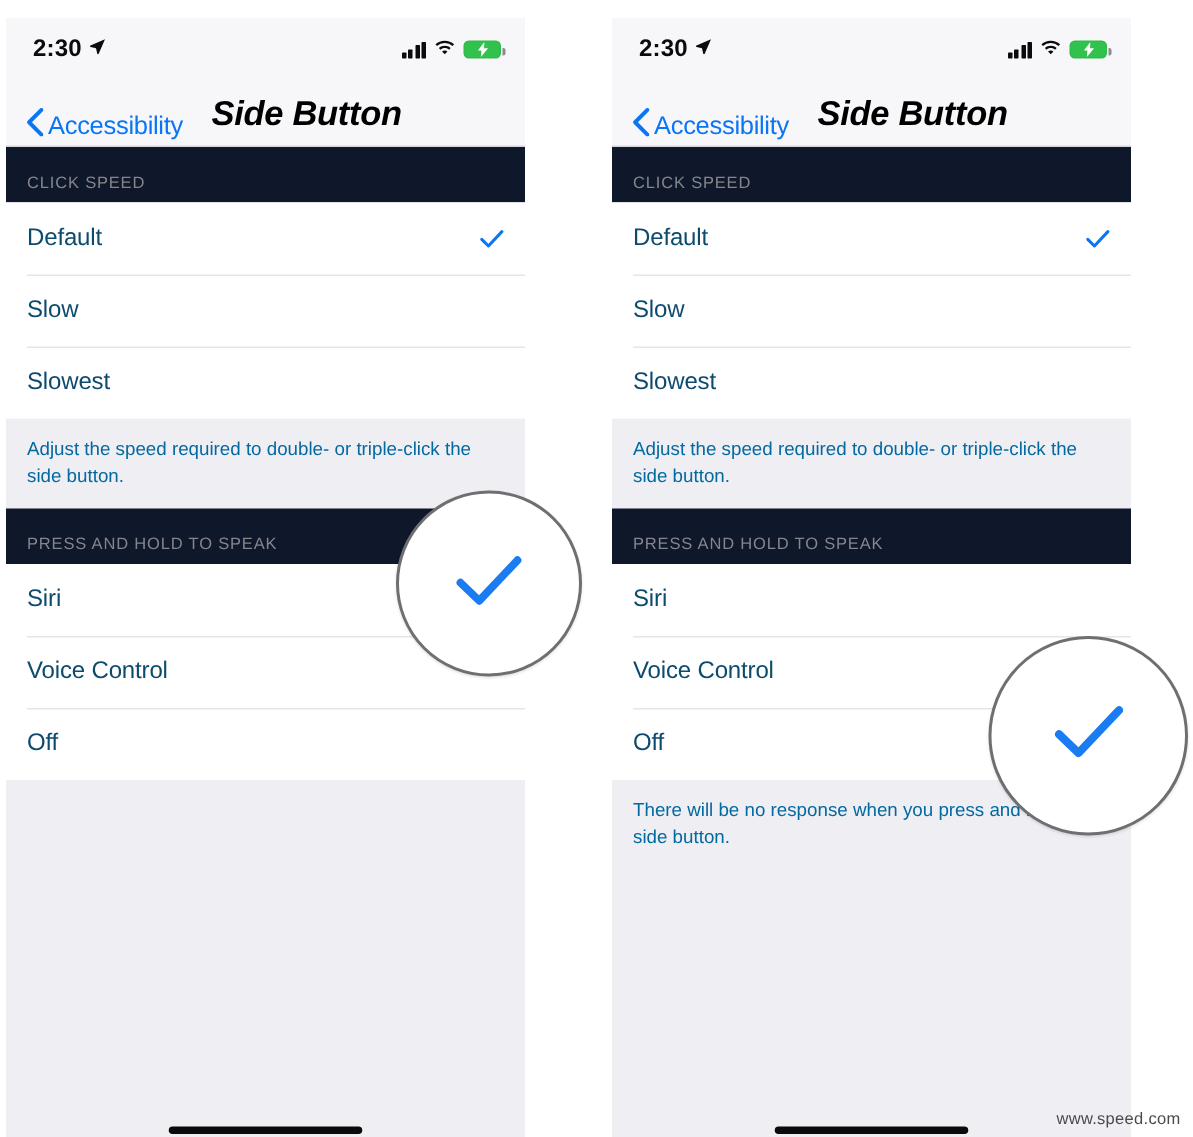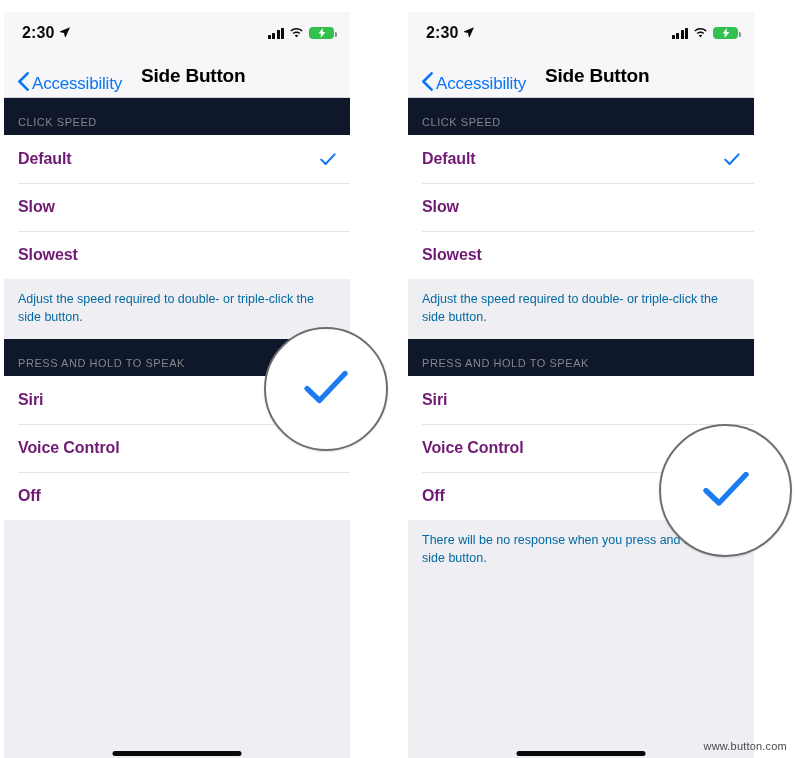--- a/index.html
+++ b/index.html
@@ -52,40 +52,41 @@
   .navbar {
     position: relative; height: 44px; background: #f7f7f9;
     display: flex; align-items: center; padding: 0 14px;
     border-bottom: 1px solid #d6d6dc;
   }
   .back {
     display: flex; align-items: center; gap: 3px; cursor: pointer; margin-top: 16px;
   }
   .back-label { color: #0a76f4; font-size: 17px; letter-spacing: -.2px; }
   .nav-title {
-    font-size: 19px; font-weight: 700; color: #000; letter-spacing: -.2px;
+    font-size: 23px; font-weight: 700; color: #000; letter-spacing: -.2px;
     margin-left: 19px;
+    font-style: italic;
   }
 
   
   .sec-header {
     background: #0f172a;
     font-size: 11px; letter-spacing: .55px; color: #85858b;
     padding: 18px 14px 7px 14px;
   }
   .rows { background: #ffffff; }
   .row {
     position: relative; height: 48px; display: flex; align-items: center;
     padding: 0 14px; background: #ffffff; cursor: pointer;
   }
   .row + .row::before {
     content: ""; position: absolute; left: 14px; right: 0; top: 0;
     height: 1px; background: #e6e6ea;
   }
-  .row-label { font-size: 16px; color: #701a75; letter-spacing: -.1px; font-weight: bold; }
+  .row-label { font-size: 16px; color: #0c4a6e; letter-spacing: -.1px; }
   .row-check { margin-left: auto; }
   .check-svg { display: block; }
 
   .footnote {
     background: #eeeef3; color: #0369a1; font-size: 12.5px; line-height: 1.45;
     padding: 11px 14px 13px 14px;
   }
   .spacer { background: #eeeef3; flex: 1; }
 
   .body-col { display: flex; flex-direction: column; height: 716px; }
@@ -300,14 +301,14 @@
   </div>
 
   <div class="magnifier" style="left:659px; top:424px; width:133px; height:133px;">
     <span class="big-check">
       <svg width="46" height="36" viewBox="0 0 46 36">
           <path d="M3 19.5 16 32 43 3.5" stroke="#1a7cf0" stroke-width="5.4" fill="none" stroke-linecap="round" stroke-linejoin="round"></path>
         </svg>
     </span>
   </div>
 
-  <div class="watermark">www.button.com</div>
+  <div class="watermark">www.speed.com</div>
 </div>
 
 </body></html>

